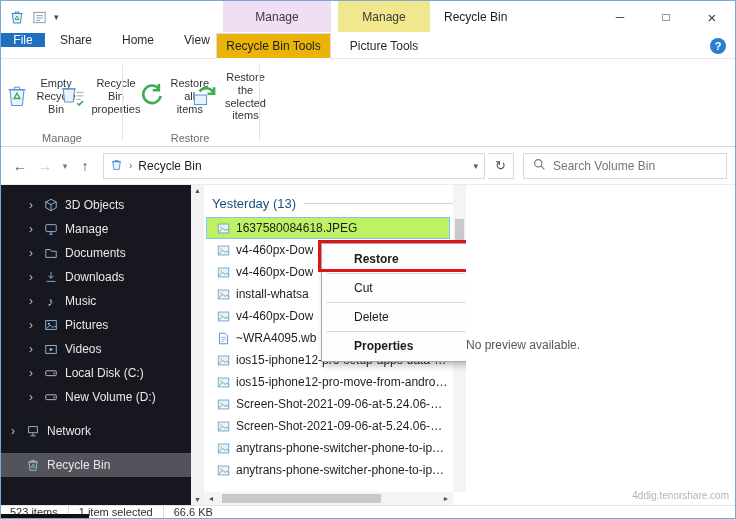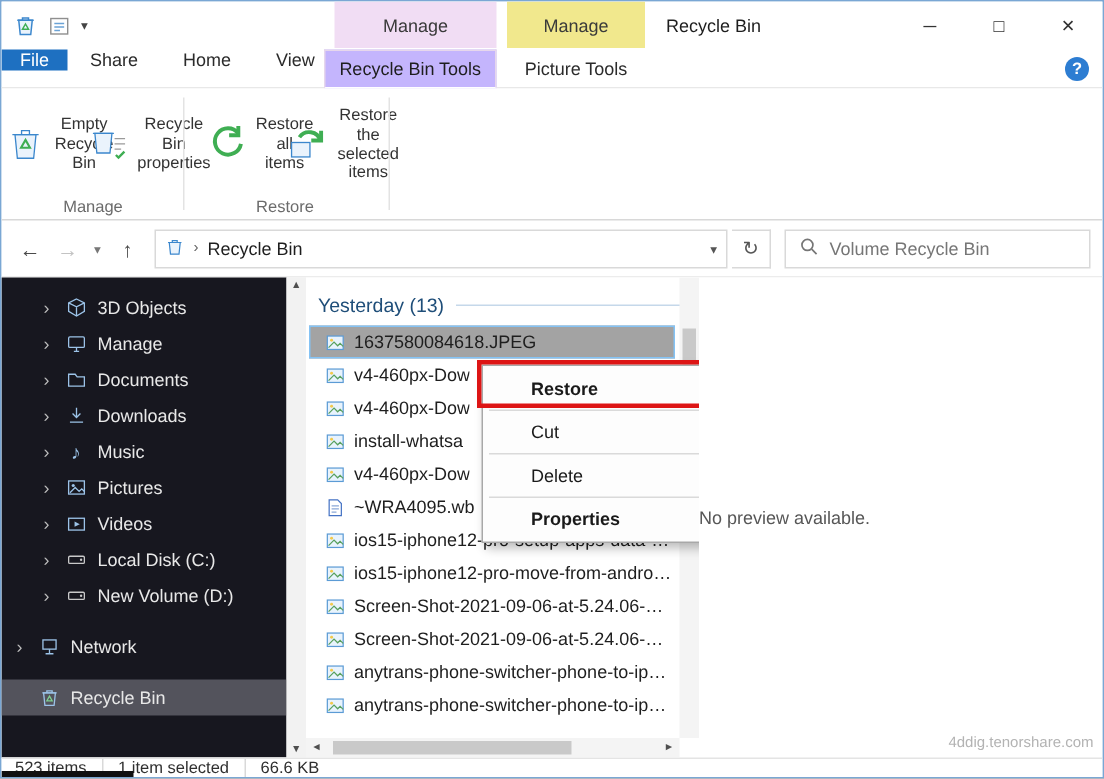--- a/index.html
+++ b/index.html
@@ -17,21 +17,21 @@
   .ctx-yellow{left:337px;width:92px;background:#f1e88d}
   .win-title{position:absolute;left:443px;top:0;height:32px;display:flex;align-items:center;font-size:12px;color:#1e1e1e}
   .win-controls{position:absolute;right:0;top:0;height:32px;display:flex}
   .win-btn{width:46px;height:32px;display:flex;align-items:center;justify-content:center;font-size:12px;color:#333}
 
   
   .tabrow{position:relative;height:26px;background:#fff;border-bottom:1px solid #e8e8e8;display:flex;align-items:flex-start}
   .tab-file{width:44px;background:#1e70c1;color:#fff;display:flex;align-items:center;justify-content:center;font-size:12px}
   .tab{padding:0 15px;display:flex;align-items:center;color:#2b2b2b}
   .tab-ctx{position:absolute;top:0;height:26px;display:flex;align-items:center;justify-content:center}
-  .tab-recycle{left:215px;width:115px;background:#c4b5fd;border:1px solid #e6d7ec;border-bottom:1px solid #fff}
+  .tab-recycle{left:215px;width:115px;background:#eab308;border:1px solid #e6d7ec;border-bottom:1px solid #fff}
   .tab-picture{left:337px;width:92px;color:#2b2b2b}
   .help-btn{position:absolute;right:9px;top:5px;width:16px;height:16px;border-radius:50%;background:#2d7dd2;color:#fff;font-size:11px;font-weight:bold;display:flex;align-items:center;justify-content:center}
 
   
   .ribbon{position:relative;height:88px;background:#fff;border-bottom:1px solid #d8d8d8}
   .rgroup{position:absolute;top:3px;bottom:18px;display:flex;align-items:stretch;gap:3px}
   .rg1{left:2px;width:118px;justify-content:center}
   .rg2{left:134px;width:134px;justify-content:center}
   .rbtn{display:flex;flex-direction:row;align-items:center;padding-top:3px;gap:6px;text-align:center;font-size:11px;line-height:1.18;color:#333}
   .rbtn svg{flex:none}
@@ -62,21 +62,21 @@
   .sicon{width:15px;height:15px;display:flex;align-items:center;justify-content:center}
   .sicon svg{display:block}
   .note-glyph{color:#9cc3e8;font-size:13px}
   .side-scroll{width:13px;background:#f2f2f2;display:flex;flex-direction:column;justify-content:space-between;align-items:center;padding:2px 0;font-size:7px;color:#4f4f4f}
 
   
   .filelist{width:262px;position:relative;background:#fff;overflow:hidden}
   .group-head{display:flex;align-items:center;gap:8px;padding:11px 6px 6px 8px;color:#1f4e79;font-size:13px}
   .group-line{flex:1;height:1px;background:#c5d8ea}
   .frow{height:22px;display:flex;align-items:center;gap:6px;padding-left:10px;margin:0 16px 0 2px;font-size:12px;white-space:nowrap;overflow:hidden;border:1px solid transparent}
-  .frow.selected{background:#a3a3a3;border-color:#84c3f5}
+  .frow.selected{background:#bef264;border-color:#84c3f5}
   .fname{overflow:hidden;text-overflow:ellipsis}
   .ficon svg{display:block}
   .vscroll{position:absolute;right:0;top:0;bottom:13px;width:13px;background:#f4f4f4}
   .vthumb{position:absolute;left:2px;right:2px;top:34px;height:70px;background:#c9c9c9}
   .hscroll{position:absolute;left:0;right:13px;bottom:0;height:13px;background:#f4f4f4;display:flex;align-items:center;font-size:7px;color:#4f4f4f}
   .harrow{width:14px;text-align:center}
   .htrack{flex:1;position:relative;height:100%}
   .hthumb{position:absolute;left:4px;width:72%;top:2px;bottom:2px;background:#c9c9c9}
 
   
@@ -231,21 +231,21 @@
     <div class="refresh-box">
         <span>↻</span>
       </div>
     <div class="search-box">
       <span>
         <svg width="13" height="13" viewBox="0 0 16 16">
             <circle cx="6.5" cy="6.5" r="4.5" fill="none" stroke="#767676" stroke-width="1.4"></circle>
             <path d="M10 10 L14 14" stroke="#767676" stroke-width="1.4"></path>
           </svg>
       </span>
-      <span>Volume Recycle Bin</span>
+      <span>Search Volume Bin</span>
     </div>
   </div>
 
   <div class="main">
 
     <div class="sidebar">
       <div class="side-item">
         <span class="schev">›</span>
         <span class="sicon">
             <svg width="14" height="14" viewBox="0 0 16 16">

